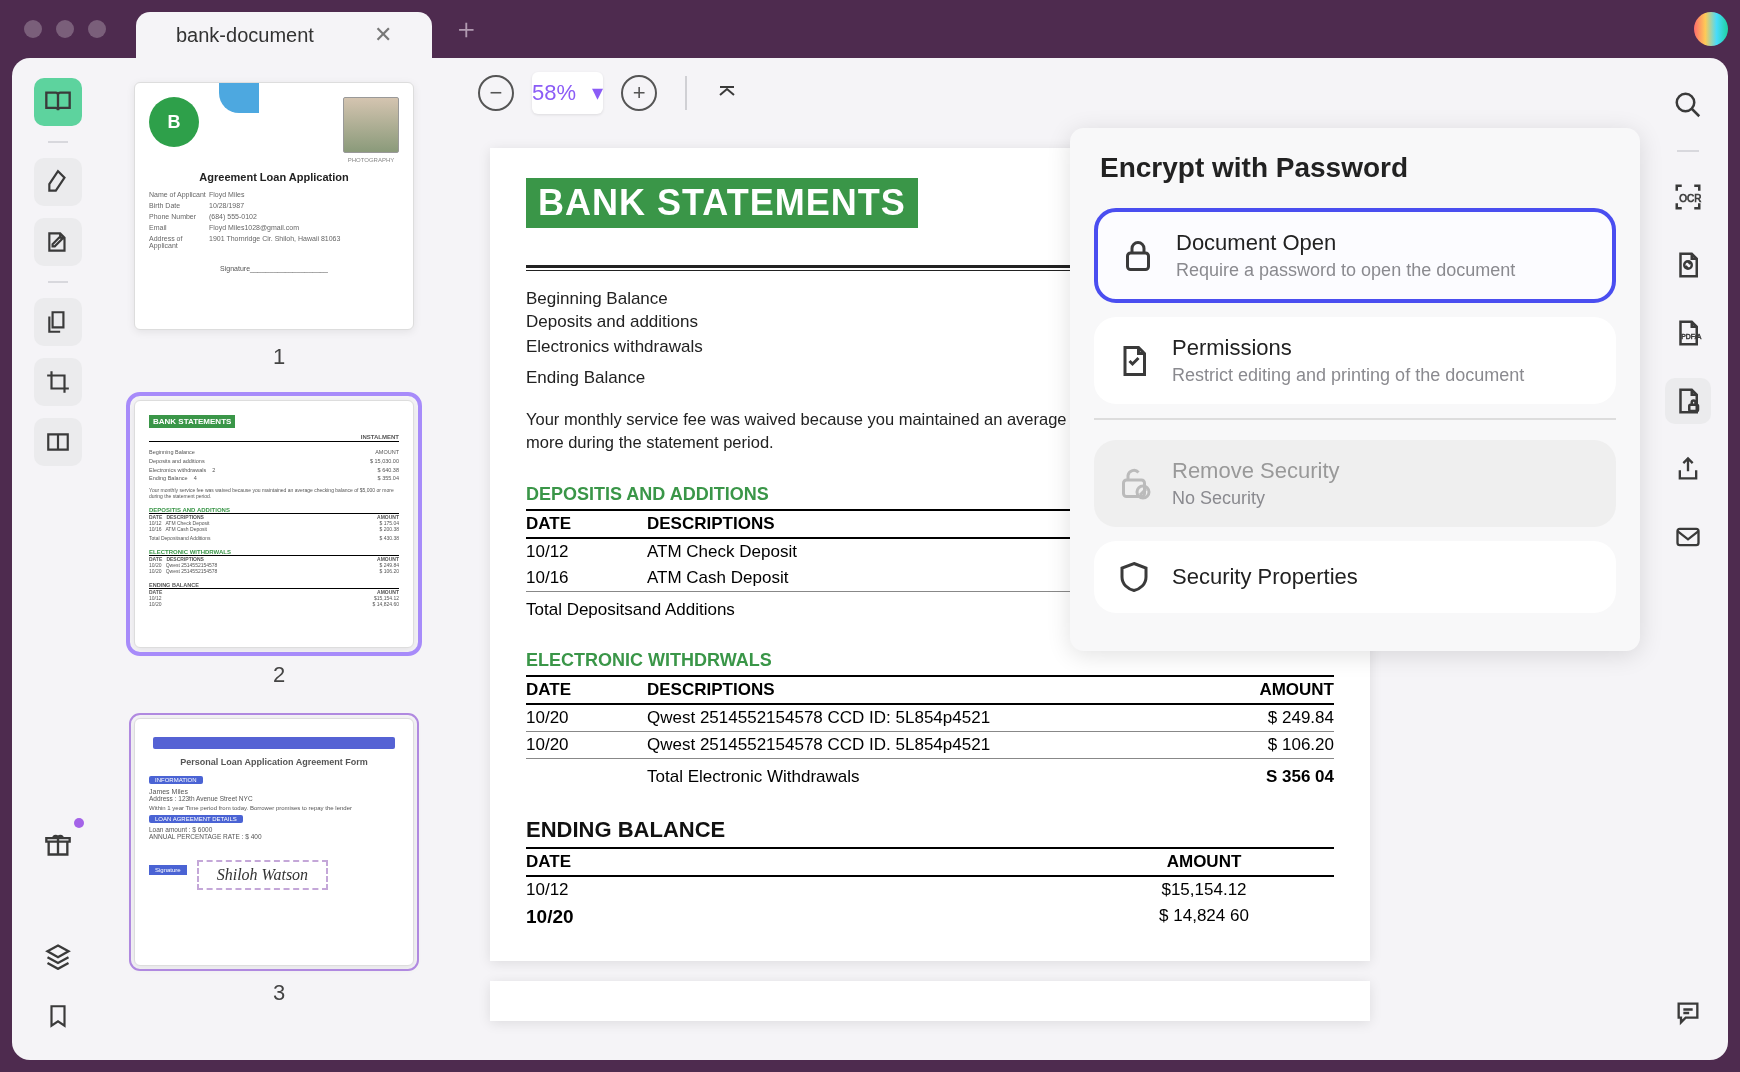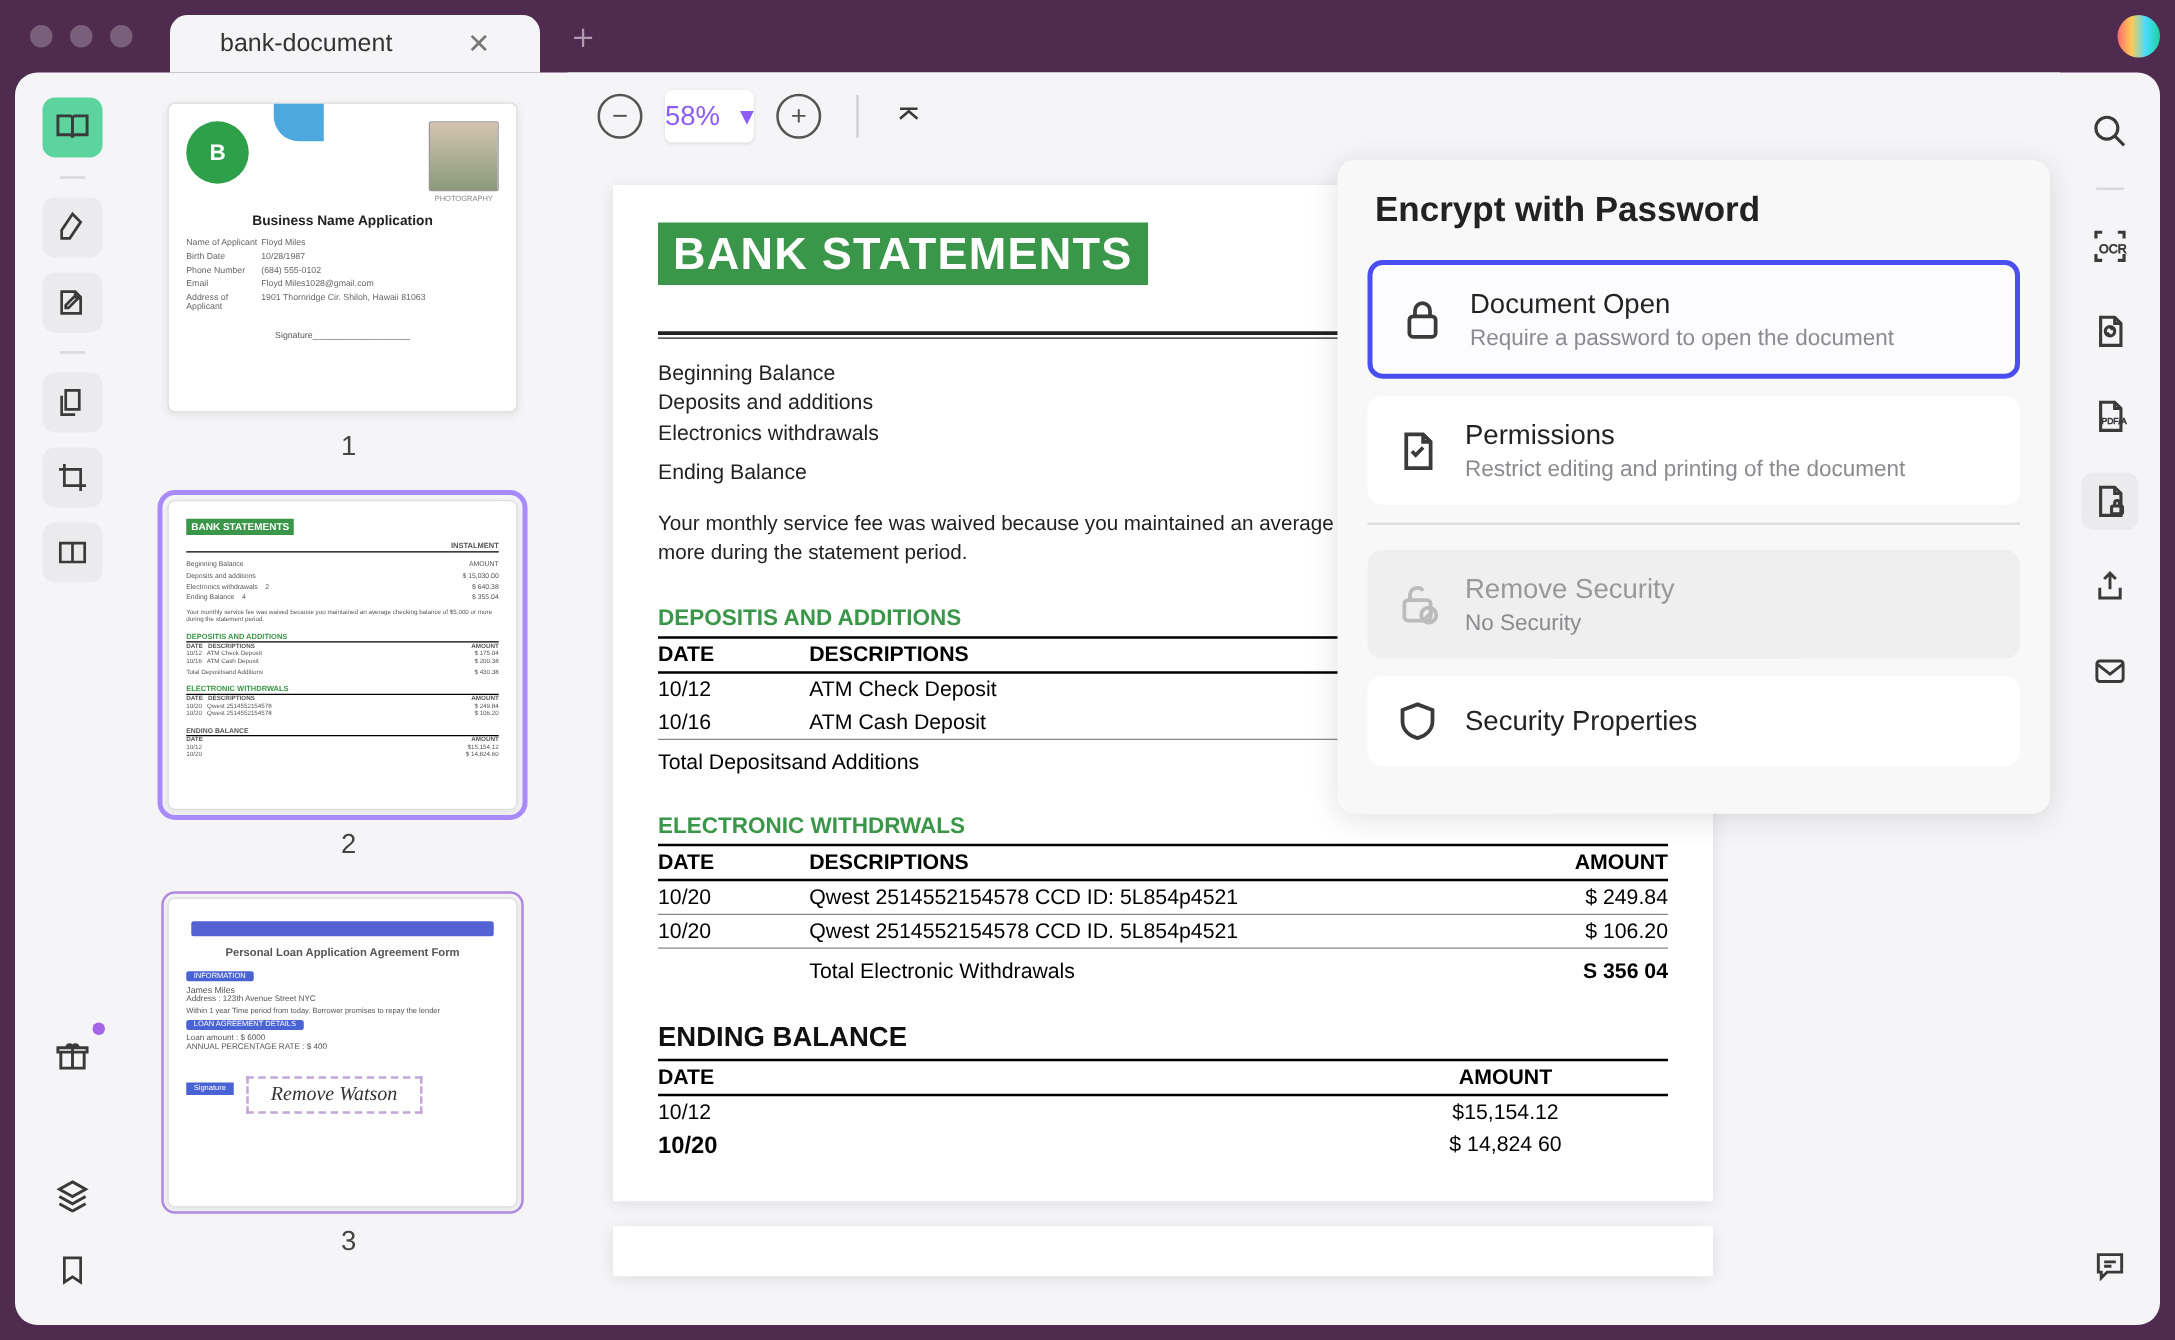--- a/index.html
+++ b/index.html
@@ -192,21 +192,21 @@
   right: 88px;
   width: 570px;
   background: #f8f8f9;
   border-radius: 14px;
   box-shadow: 0 4px 24px rgba(0,0,0,0.12);
   padding: 24px;
 }
 .panel-title { font-size: 28px; font-weight: 600; color: #222; margin-bottom: 24px; margin-left: 6px; }
 .panel-card {
   background: #fff;
-  border-radius: 12px;
+  border-radius: 22px;
   padding: 18px 22px;
   display: flex;
   align-items: center;
   gap: 20px;
   margin-bottom: 14px;
   cursor: pointer;
 }
 .panel-card.active { border: 4px solid #4a4ef0; background: #fcfcff; }
 .panel-card.disabled { background: #efefef; cursor: default; }
 .panel-card .card-icon { width: 36px; height: 36px; flex-shrink: 0; }
@@ -291,21 +291,21 @@
   <div class="thumbnails">
     <div class="thumb-wrap">
       <div class="thumb">
         <div class="thumb1-banner">
           <div class="thumb1-logo">B</div>
           <div style="text-align:center;">
             <div class="thumb1-photo"></div>
             <div style="font-size:6px;color:#888;margin-top:4px;">PHOTOGRAPHY</div>
           </div>
         </div>
-        <div class="thumb1-title">Business Name Application</div>
+        <div class="thumb1-title">Agreement Loan Application</div>
         <div class="thumb1-row">
             <span>Name of Applicant</span>
             <span>Floyd Miles</span>
           </div>
         <div class="thumb1-row">
             <span>Birth Date</span>
             <span>10/28/1987</span>
           </div>
         <div class="thumb1-row">
             <span>Phone Number</span>
@@ -369,21 +369,21 @@
         <div class="thumb3-title">Personal Loan Application Agreement Form</div>
         <div class="thumb3-tag">INFORMATION</div>
         <div style="font-size:7px;margin-top:4px;">James Miles</div>
         <div style="font-size:6.5px;">Address : 123th Avenue Street NYC</div>
         <div style="font-size:6px;margin-top:3px;">Within 1 year Time period from today. Borrower promises to repay the lender</div>
         <div class="thumb3-tag" style="margin-top:4px;">LOAN AGREEMENT DETAILS</div>
         <div style="font-size:6.5px;margin-top:3px;">Loan amount : $ 6000</div>
         <div style="font-size:6.5px;">ANNUAL PERCENTAGE RATE : $ 400</div>
         <div style="display:flex;align-items:center;gap:10px;margin-top:10px;">
           <span style="background:#4a63d4;color:#fff;font-size:6px;padding:2px 6px;">Signature</span>
-          <span class="thumb3-sig-box"><span class="thumb3-sig">Remove Watson</span></span>
+          <span class="thumb3-sig-box"><span class="thumb3-sig">Shiloh Watson</span></span>
         </div>
       </div>
       <div class="thumb-num">3</div>
     </div>
   </div>
 
   <div class="viewer">
     <div class="viewer-toolbar">
       <button class="zoom-btn">−</button>
       <div class="zoom-select">

